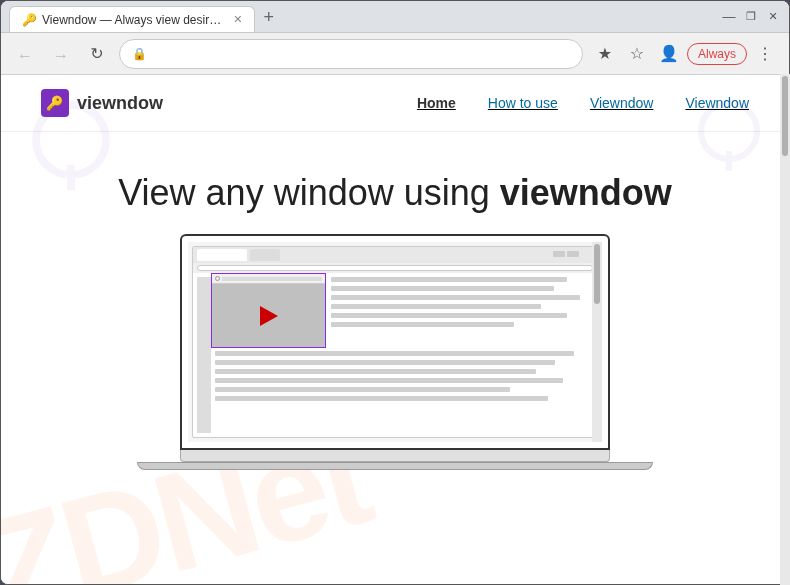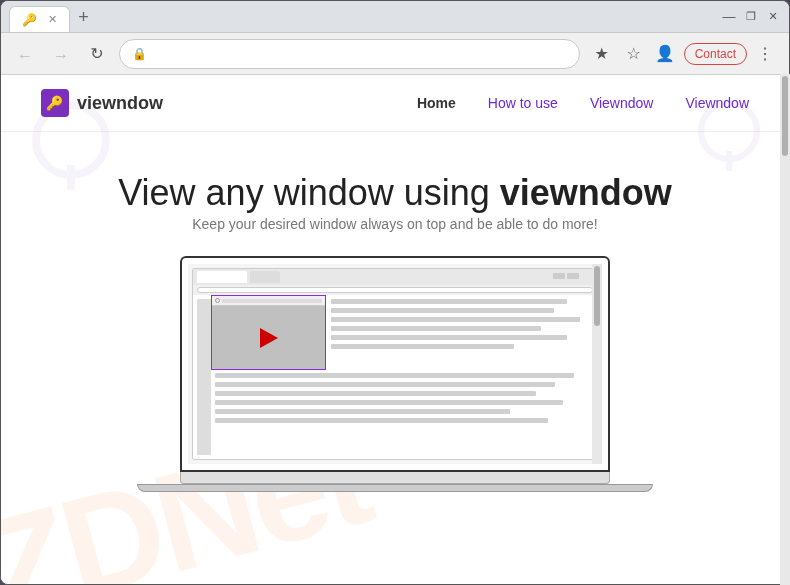--- a/index.html
+++ b/index.html
@@ -199,40 +199,41 @@
       align-items: center;
       justify-content: center;
       color: white;
       font-size: 14px;
     }
     .site-nav-links {
       margin-left: auto;
       display: flex;
       gap: 32px;
       align-items: center;
+      text-decoration: underline;
     }
     .nav-link {
       font-size: 14px;
-      color: #6d28d9;
+      color: #0369a1;
       text-decoration: none;
       cursor: pointer;
     }
     .nav-link.active { font-weight: 600; color: #333; }
 
     
     .hero-section {
       text-align: center;
       padding: 40px 40px 0;
       position: relative;
     }
     .hero-title {
       font-size: 36px;
       font-weight: 300;
       color: #222;
-      margin-bottom: 2px;
+      margin-bottom: 20px;
     }
     .hero-title strong {
       font-weight: 700;
     }
     .hero-subtitle {
       font-size: 14px;
       color: #777;
       margin-bottom: 24px;
     }
 
@@ -449,20 +450,21 @@
   </style>
 </head>
 <body>
 
 <div class="browser-frame">
 
   <div class="title-bar">
     <div class="tab-area">
       <div class="tab-active">
         <span class="tab-favicon">🔑</span>
+        <span>Viewndow — Always view desir…</span>
         <span class="tab-close">✕</span>
       </div>
       <button class="new-tab-btn">+</button>
     </div>
     <div class="window-controls">
       <div class="win-btn win-min">—</div>
       <div class="win-btn">❐</div>
       <div class="win-btn win-close">✕</div>
     </div>
   </div>
@@ -472,21 +474,21 @@
     <button class="nav-btn disabled">→</button>
     <button class="nav-btn">↻</button>
     <div class="address-bar">
       <span class="lock-icon">🔒</span>
       <span class="address-text"></span>
     </div>
     <div class="toolbar-icons">
       <button class="toolbar-icon-btn">★</button>
       <button class="toolbar-icon-btn">☆</button>
       <button class="toolbar-icon-btn">👤</button>
-      <button class="update-btn">Contact</button>
+      <button class="update-btn">Always</button>
       <button class="toolbar-icon-btn">⋮</button>
     </div>
   </div>
 
   <div class="webpage">
 
     <div class="watermark">
       <div style="position:absolute; top:20px; left:20px; opacity:0.05;">
         <svg width="100" height="100" viewBox="0 0 100 100">
           <circle cx="50" cy="45" r="35" fill="none" stroke="#7b2fbe" stroke-width="8"></circle>
@@ -512,21 +514,20 @@
         <a class="nav-link">How to use</a>
         <a class="nav-link">Viewndow</a>
         <a class="nav-link">Viewndow</a>
       </div>
     </div>
 
     <div class="hero-section">
       <h1 class="hero-title">
         <span>View any window using </span><strong>viewndow</strong>
       </h1>
-      <p class="hero-subtitle">Keep your desired window always on top and be able to do more!</p>
 
       <div class="laptop-container">
         <div class="laptop">
           <div class="laptop-screen-outer">
             <div class="laptop-screen-inner">
 
               <div class="mock-browser">
                 <div class="mock-tabs">
                   <div class="mock-tab"></div>
                   <div style="width:30px;height:12px;background:#ddd;border-radius:2px 2px 0 0;"></div>

